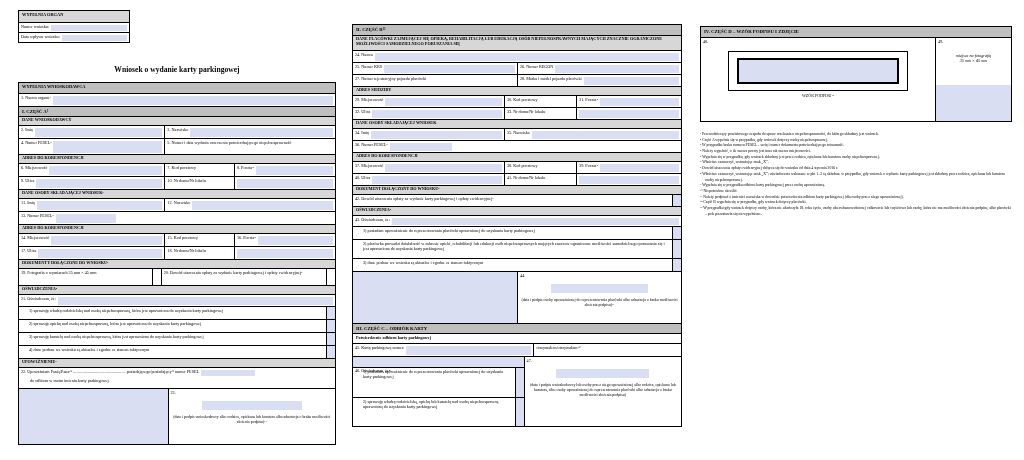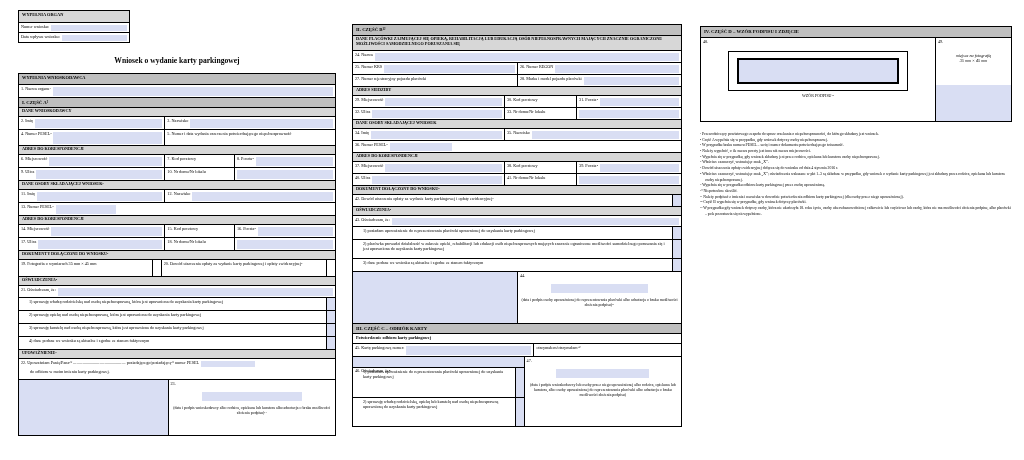--- a/index.html
+++ b/index.html
@@ -15,21 +15,21 @@
   .grow{flex:1;}
   .l{font-size:4.2px; line-height:1.25; white-space:nowrap; flex:0 0 auto;}
   .wr{white-space:normal; flex:1 1 auto;}
   .in{flex:1 1 auto; background:var(--f); align-self:stretch; margin:0.5px 0; min-width:5px;}
   .inw{flex:0 0 auto; background:var(--f); align-self:stretch; margin:0.5px 0;}
   .cb{flex:0 0 9px; border-left:1px solid var(--bd); background:var(--f);}
   .cbw{background:#fff;}
   .hp{background:var(--hp); font-weight:bold; font-size:4.8px; line-height:1.1; padding:1.5px 3px; flex:1; white-space:normal;}
   .hs{background:var(--hs); font-weight:bold; font-size:4.2px; line-height:1.15; padding:1px 3px; flex:1; white-space:normal;}
   .plain-b{font-weight:bold; font-size:4.2px; padding:1px 3px; flex:1;}
-  .title{text-align:center; font-weight:bold; font-size:7.6px; margin:13px 0 8px 0;}
+  .title{text-align:center; font-weight:bold; font-size:7.6px; margin:22px 0 8px 0;}
   .sigbox{display:flex; flex-direction:column; align-items:center; position:relative; padding:1px 3px;}
   .signum{position:absolute; top:1px; left:2px; font-size:4.2px;}
   .sigline{background:var(--f); height:9px; width:62%; margin-top:11px;}
   .sigcap{font-size:3.9px; line-height:1.3; text-align:center; white-space:normal; margin-top:3px;}
   .fn{font-size:3.8px; line-height:1.5; padding-left:5px; text-indent:-5px; white-space:normal;}
   .it{font-style:italic;}
   .statement{padding-left:10px;}
 </style>
 </head>
 <body>

